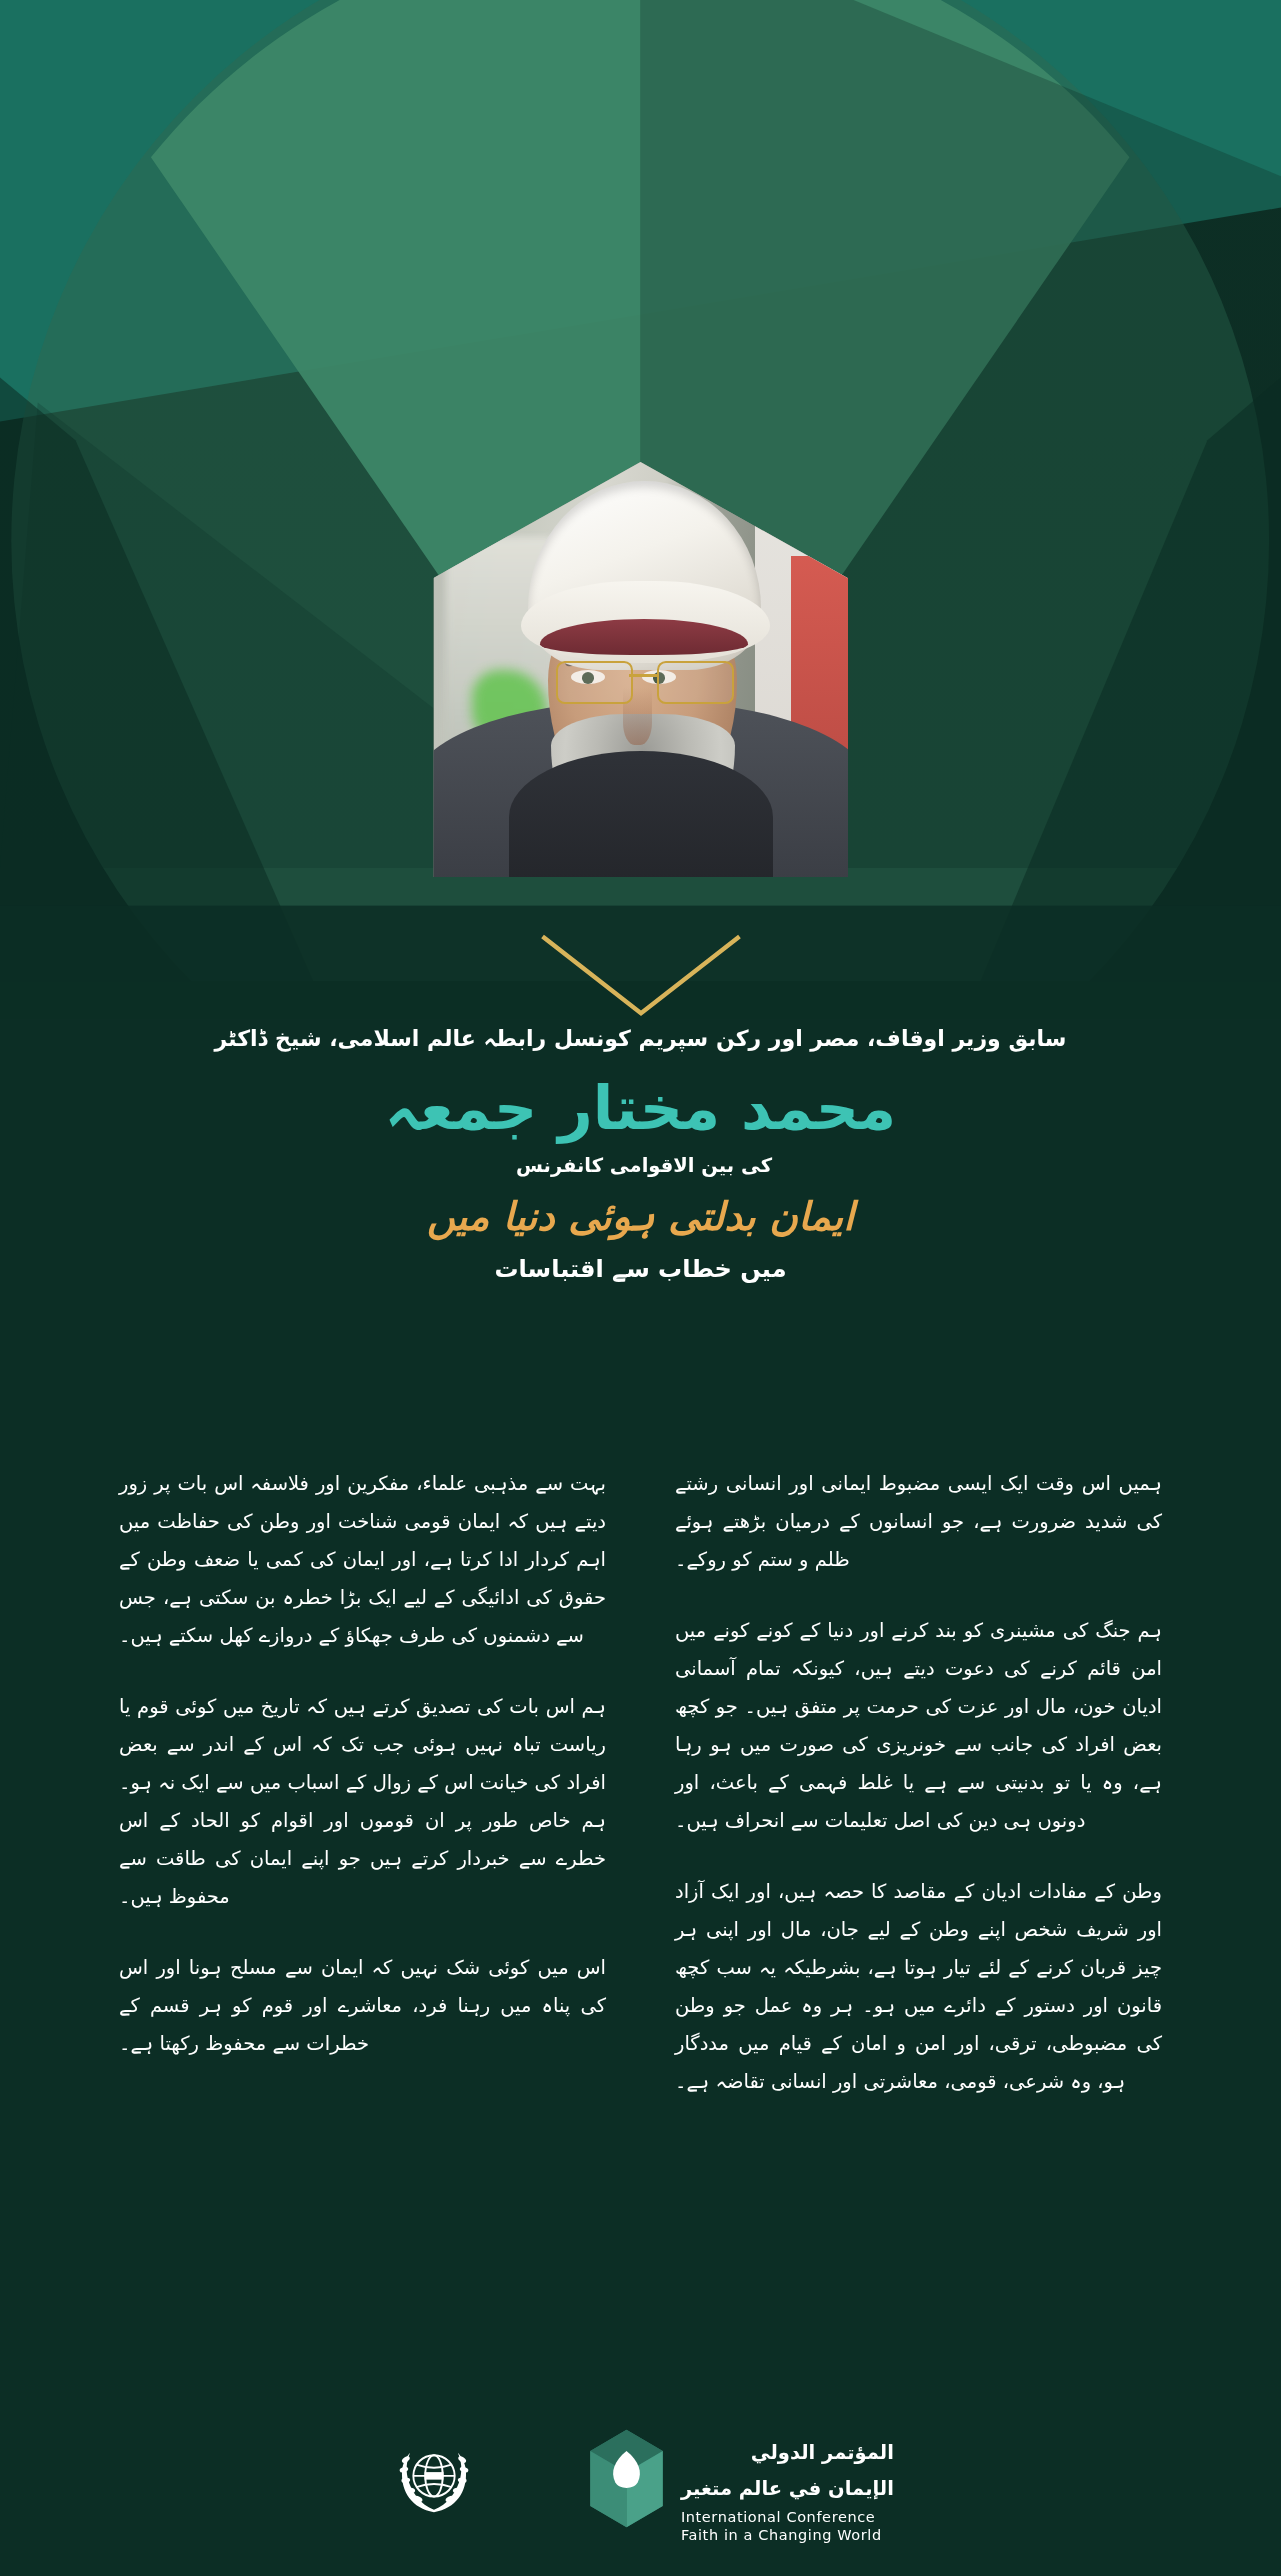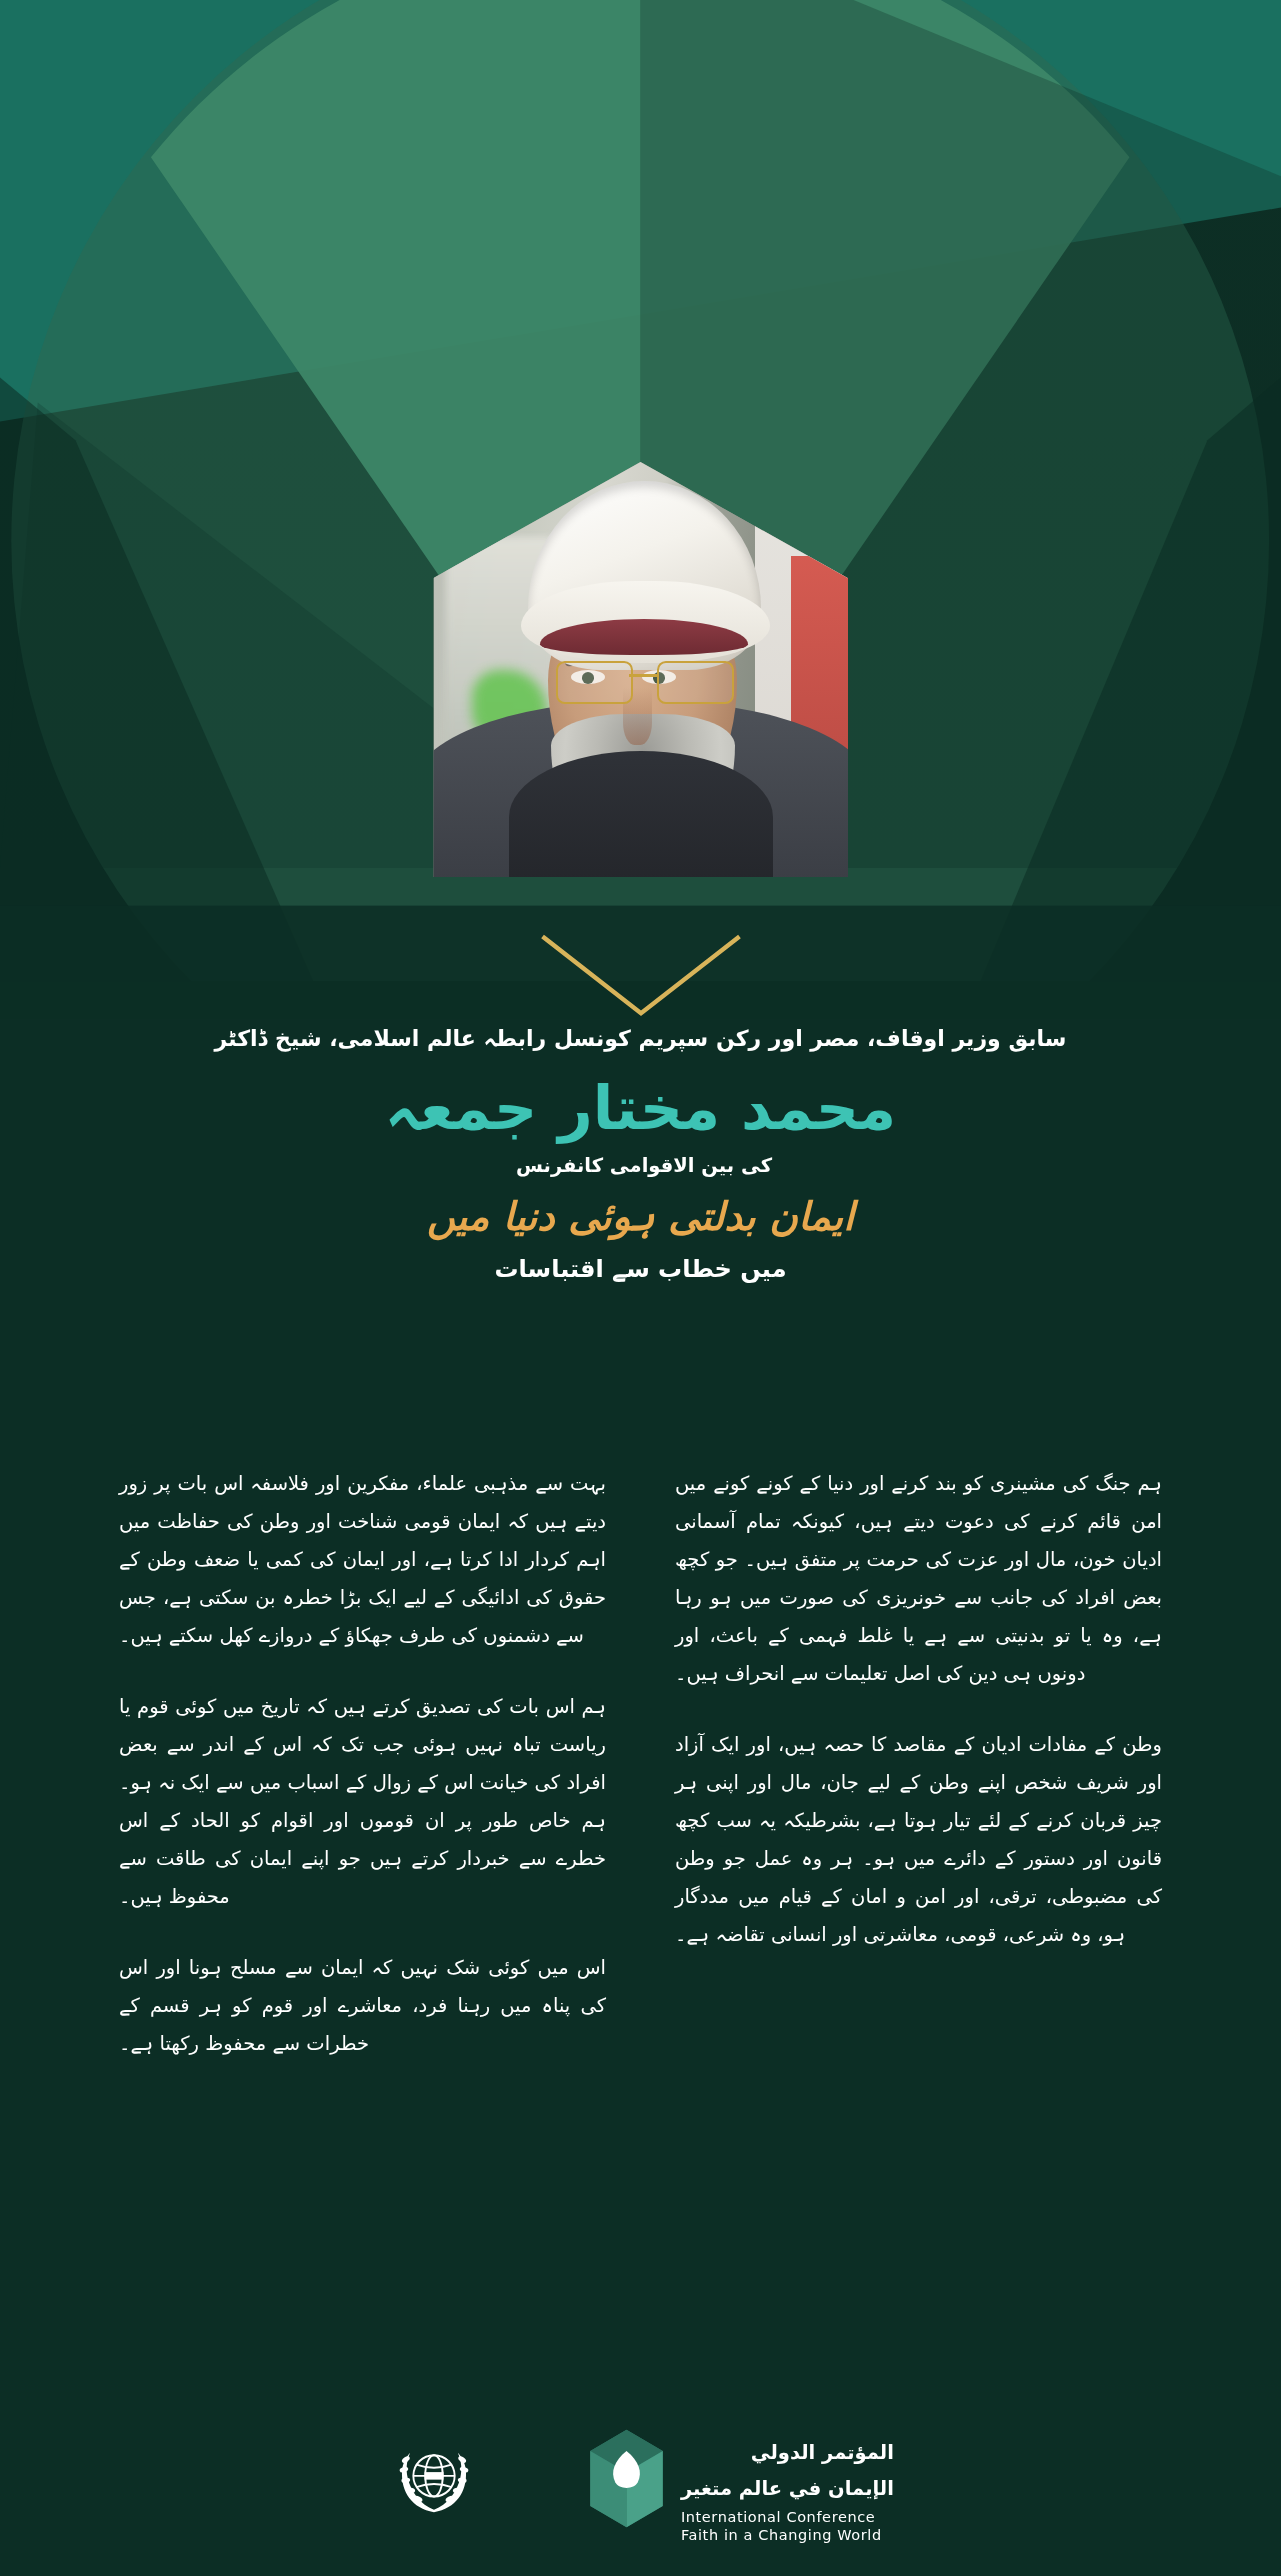--- a/index.html
+++ b/index.html
@@ -244,20 +244,21 @@
     <div class="h-sub">سابق وزیر اوقاف، مصر اور رکن سپریم کونسل رابطہ عالم اسلامی، شیخ ڈاکٹر</div>
     <div class="h-name">محمد مختار جمعہ</div>
     <div class="h-conf">کی بین الاقوامی کانفرنس</div>
     <div class="h-title">ایمان بدلتی ہوئی دنیا میں</div>
     <div class="h-quotes">میں خطاب سے اقتباسات</div>
   </div>
 
   <div class="columns">
 
     <div class="col">
+      <p class="para">ہمیں اس وقت ایک ایسی مضبوط ایمانی اور انسانی رشتے کی شدید ضرورت ہے، جو انسانوں کے درمیان بڑھتے ہوئے ظلم و ستم کو روکے۔</p>
       <p class="para">ہم جنگ کی مشینری کو بند کرنے اور دنیا کے کونے کونے میں امن قائم کرنے کی دعوت دیتے ہیں، کیونکہ تمام آسمانی ادیان خون، مال اور عزت کی حرمت پر متفق ہیں۔ جو کچھ بعض افراد کی جانب سے خونریزی کی صورت میں ہو رہا ہے، وہ یا تو بدنیتی سے ہے یا غلط فہمی کے باعث، اور دونوں ہی دین کی اصل تعلیمات سے انحراف ہیں۔</p>
       <p class="para">وطن کے مفادات ادیان کے مقاصد کا حصہ ہیں، اور ایک آزاد اور شریف شخص اپنے وطن کے لیے جان، مال اور اپنی ہر چیز قربان کرنے کے لئے تیار ہوتا ہے، بشرطیکہ یہ سب کچھ قانون اور دستور کے دائرے میں ہو۔ ہر وہ عمل جو وطن کی مضبوطی، ترقی، اور امن و امان کے قیام میں مددگار ہو، وہ شرعی، قومی، معاشرتی اور انسانی تقاضہ ہے۔</p>
     </div>
     <div class="col">
       <p class="para">بہت سے مذہبی علماء، مفکرین اور فلاسفہ اس بات پر زور دیتے ہیں کہ ایمان قومی شناخت اور وطن کی حفاظت میں اہم کردار ادا کرتا ہے، اور ایمان کی کمی یا ضعف وطن کے حقوق کی ادائیگی کے لیے ایک بڑا خطرہ بن سکتی ہے، جس سے دشمنوں کی طرف جھکاؤ کے دروازے کھل سکتے ہیں۔</p>
       <p class="para">ہم اس بات کی تصدیق کرتے ہیں کہ تاریخ میں کوئی قوم یا ریاست تباہ نہیں ہوئی جب تک کہ اس کے اندر سے بعض افراد کی خیانت اس کے زوال کے اسباب میں سے ایک نہ ہو۔ ہم خاص طور پر ان قوموں اور اقوام کو الحاد کے اس خطرے سے خبردار کرتے ہیں جو اپنے ایمان کی طاقت سے محفوظ ہیں۔</p>
       <p class="para">اس میں کوئی شک نہیں کہ ایمان سے مسلح ہونا اور اس کی پناہ میں رہنا فرد، معاشرے اور قوم کو ہر قسم کے خطرات سے محفوظ رکھتا ہے۔</p>
     </div>
   </div>
 

